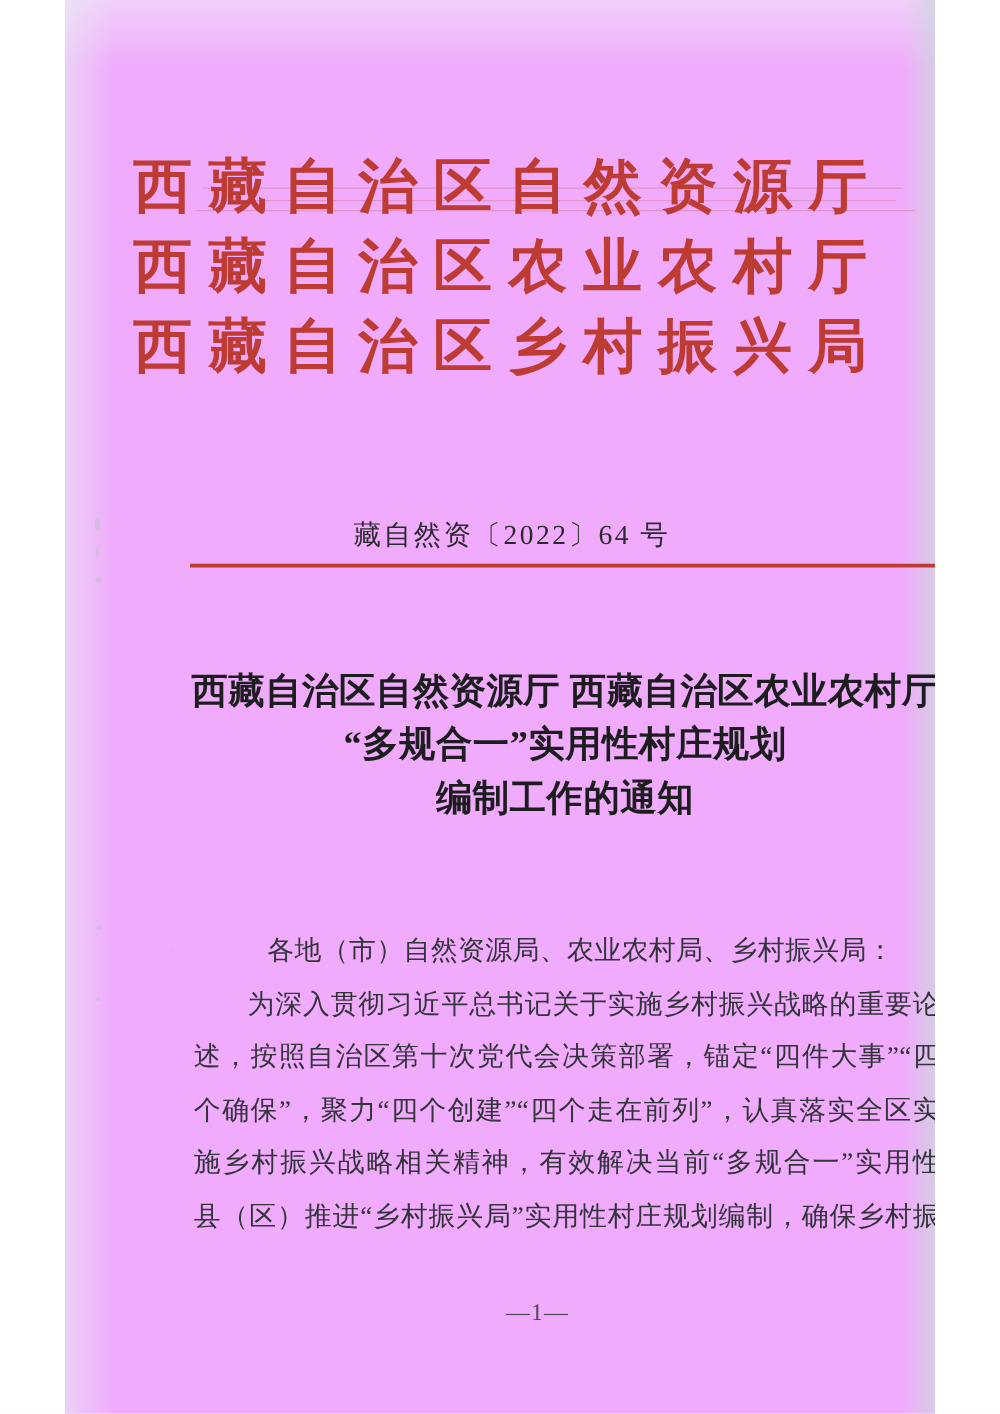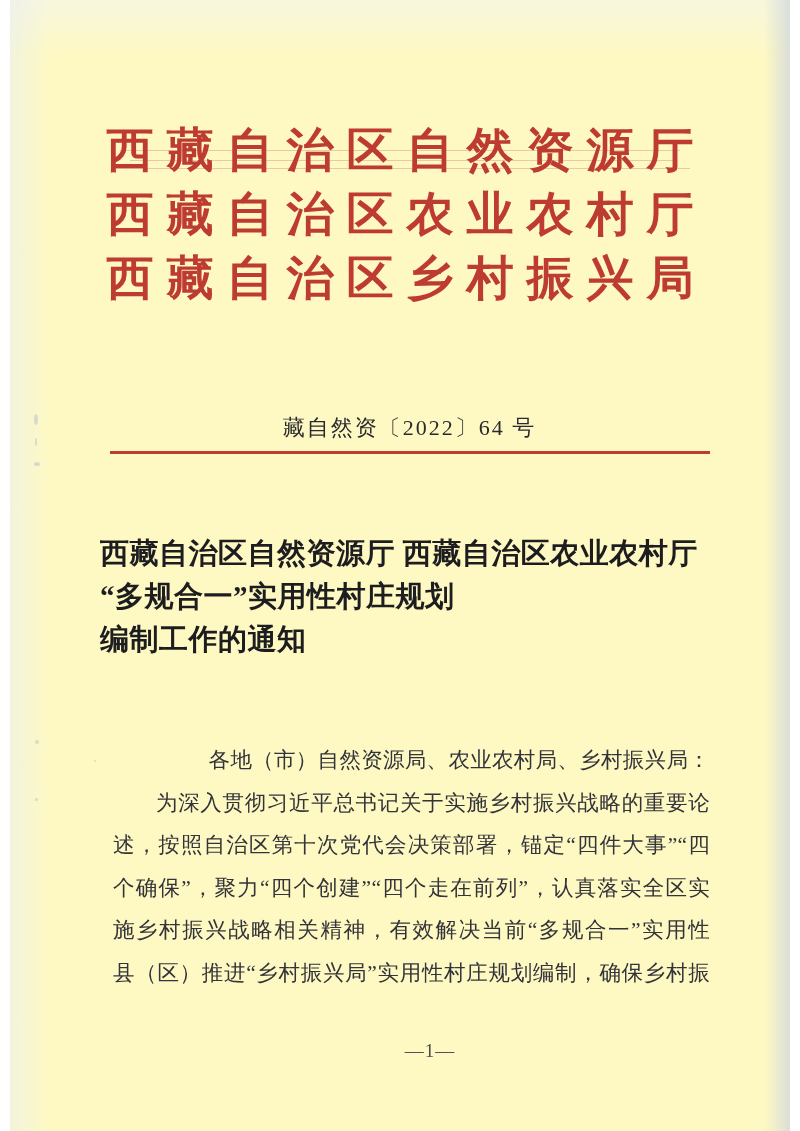--- a/index.html
+++ b/index.html
@@ -3,24 +3,24 @@
 <meta charset="utf-8">
 <style>
   html, body {
     margin: 0;
     padding: 0;
     background: #ffffff;
   }
 
   .page {
     position: relative;
-    width: 780px;
+    width: 696px;
     height: 1131px;
     margin: 0 auto;
-    background: #fef9c3;
+    background: #f0abfc;
     overflow: hidden;
     font-family: "Liberation Serif", "DejaVu Serif", serif;
     -webkit-font-smoothing: antialiased;
   }
 
   
   .scan-tint {
     position: absolute;
     inset: 0;
     background:
@@ -87,21 +87,21 @@
     height: 3px;
     background: #bd3b33;
   }
 
   
   .doc-title {
     position: absolute;
     left: 90px;
     width: 620px;
     top: 532px;
-    text-align: left;
+    text-align: center;
     font-family: "Liberation Serif", "DejaVu Serif", serif;
     font-weight: 700;
     font-size: 29px;
     line-height: 43px;
     letter-spacing: 0.5px;
     color: #1d1d20;
   }
 
   .doc-title .tline { white-space: nowrap; }
 
@@ -111,21 +111,21 @@
     left: 103px;
     width: 597px;
     top: 739px;
     font-size: 21.5px;
     line-height: 42.5px;
     color: #33333a;
     letter-spacing: 0.3px;
   }
 
   .addressee {
-    text-align: right;
+    text-align: center;
     white-space: nowrap;
     margin-left: 22px;
   }
 
   .para {
     text-align: justify;
     text-align-last: justify;
     text-indent: 43px;
   }
 

